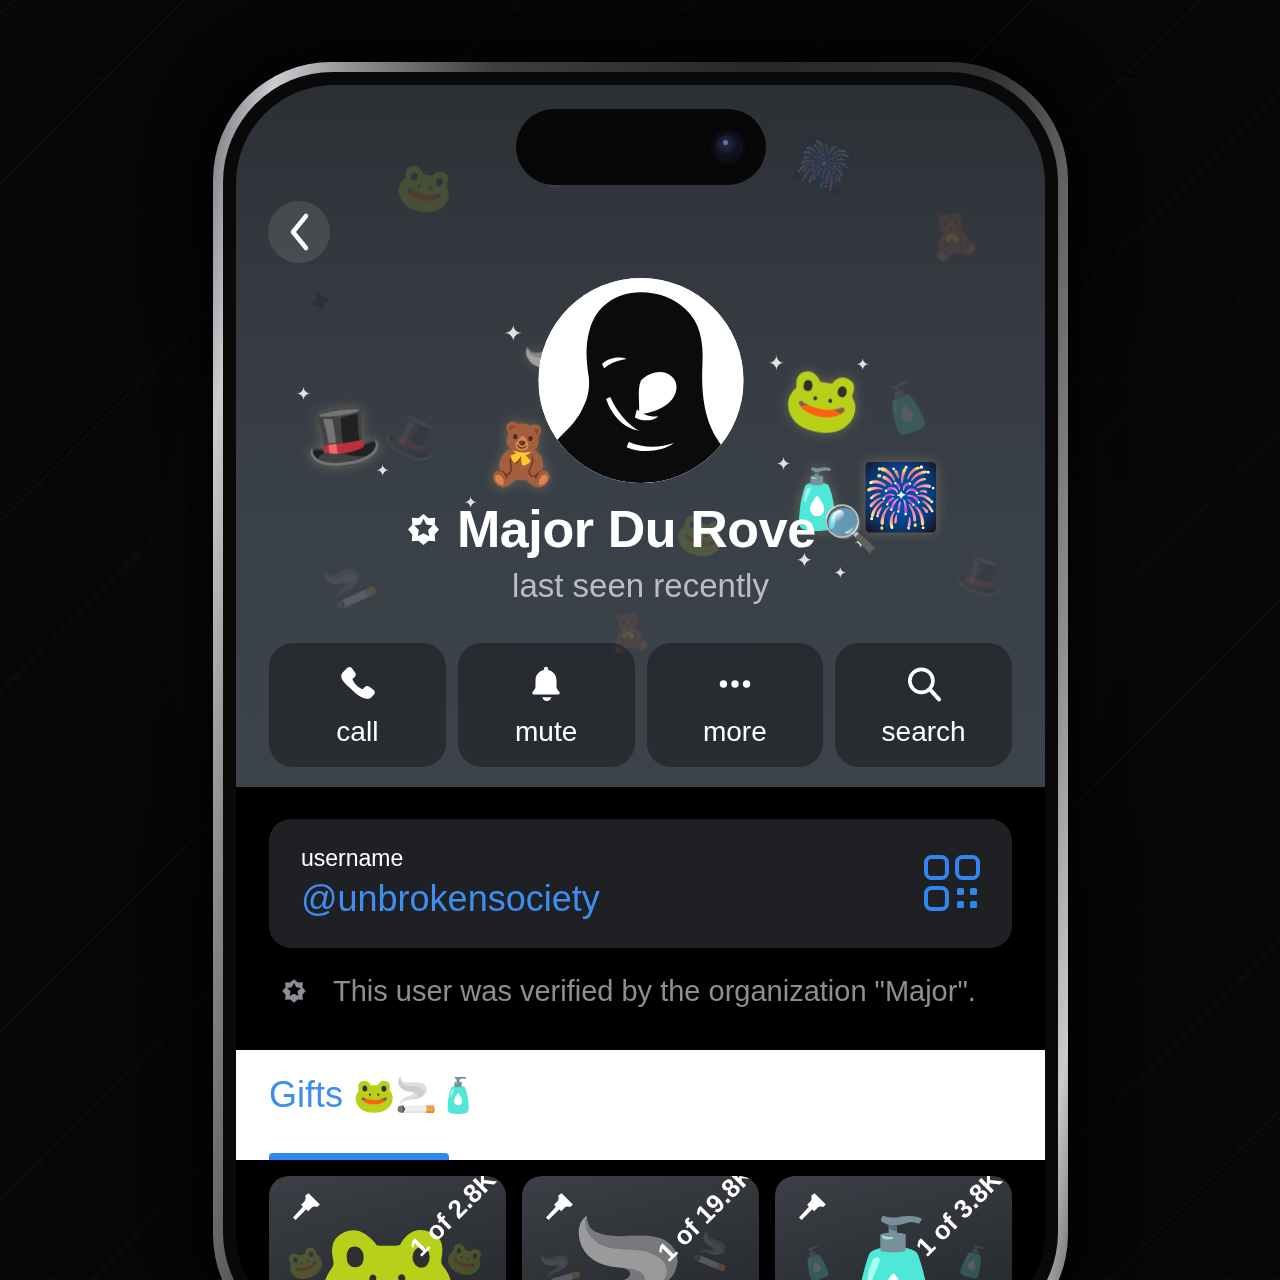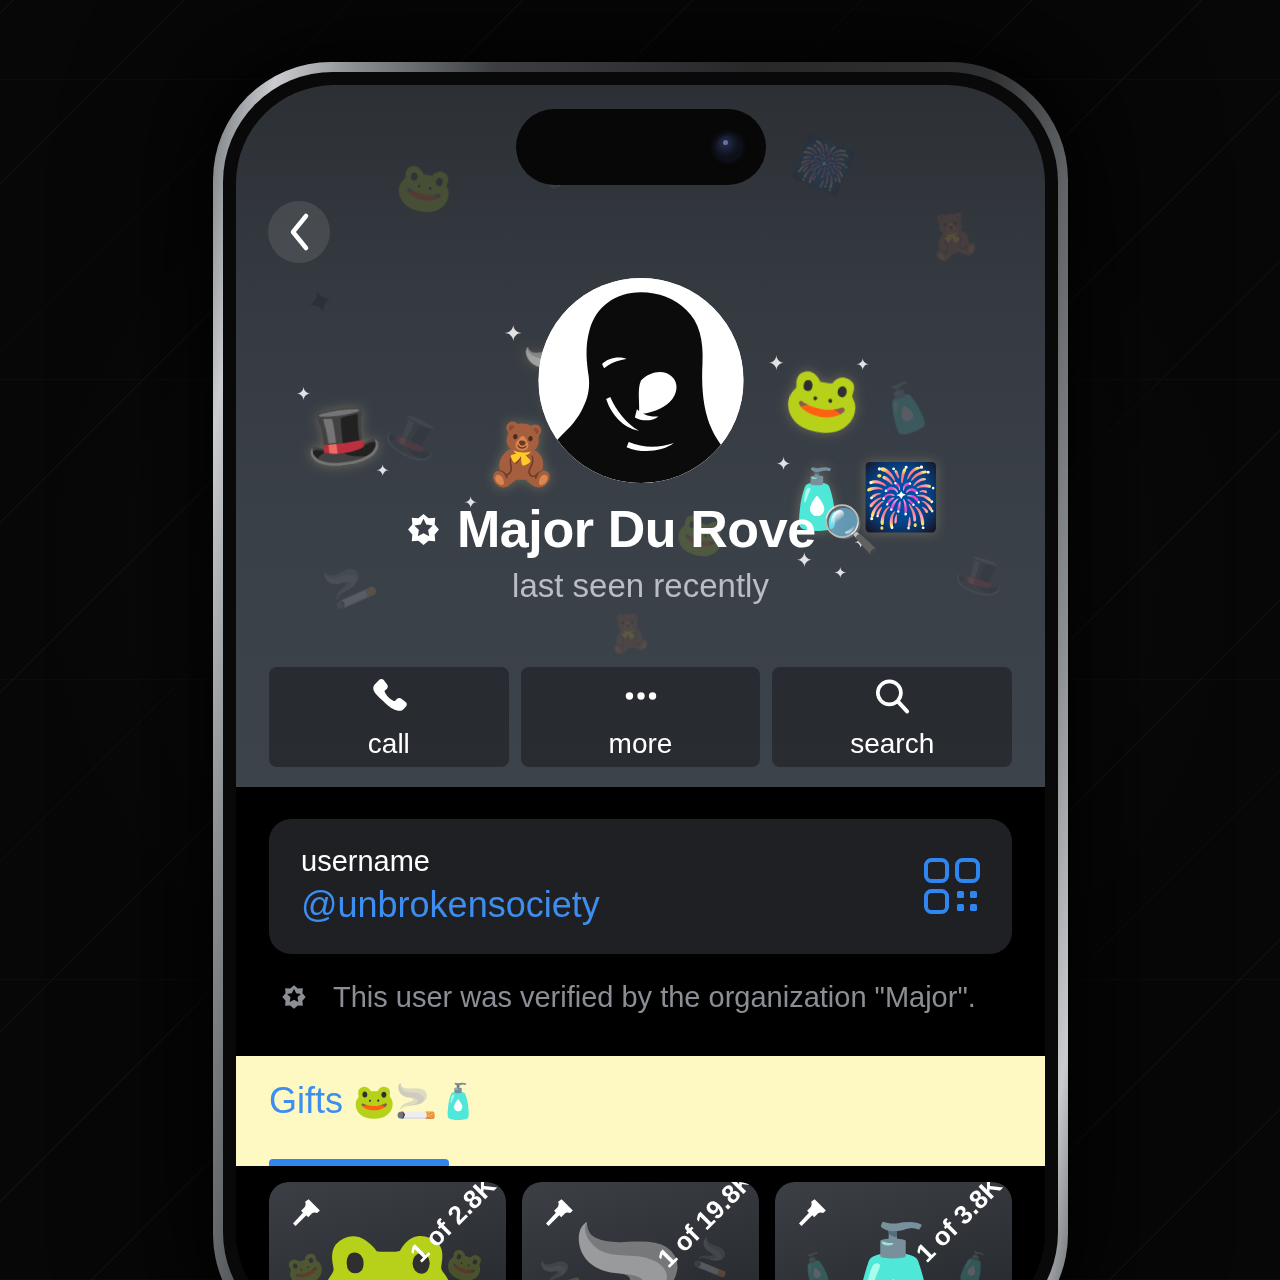--- a/index.html
+++ b/index.html
@@ -155,47 +155,47 @@
     position:absolute; top:482px; left:0; right:0; z-index:6;
     text-align:center; color:#b9bec5; font-size:33px;
   }
 
   
   #actions{
     position:absolute; bottom:20px; left:33px; right:33px;
     display:flex; gap:12px; z-index:6;
   }
   .act{
-    flex:1; height:100px; border-radius:8px;
+    flex:1; height:124px; border-radius:24px;
     background:rgba(0,0,0,.33);
     display:flex; flex-direction:column; align-items:center; justify-content:center; gap:11px;
   }
   .act .lbl{ color:#fff; font-size:28px; }
 
   
   #body{ background:#000; }
   #username-card{
     margin:32px 33px 0 33px;
     background:#1f2023; border-radius:22px;
     padding:26px 32px 28px 32px;
     display:flex; align-items:center; justify-content:space-between;
   }
-  #username-label{ color:#fff; font-size:29px; margin-bottom:6px;}
+  #username-label{ color:#fff; font-size:23px; margin-bottom:6px;}
   #username-value{ color:#3d8ef0; font-size:36px; }
   #qr-icon{ width:56px; height:56px; position:relative; flex:0 0 auto; }
 
   #verif-note{
     display:flex; align-items:center; gap:22px;
     margin:26px 33px 0 33px; padding-left:8px;
   }
   #verif-note .txt{ color:#8b8f95; font-size:29px;}
 
   
   #tabbar{
-    margin-top:42px; background:#fef9c3;
+    margin-top:42px; background:#ffffff;
     height:110px; position:relative;
     display:flex; align-items:flex-start; padding:24px 0 0 33px;
   }
   #tab-gifts{ display:flex; align-items:center; gap:4px; }
   #tab-gifts .t{ color:#3d8ef0; font-size:36px; font-weight:500; margin-right:6px;}
   #tab-underline{
     position:absolute; left:33px; bottom:0; width:180px; height:7px;
     border-radius:4px 4px 0 0; background:#2f86f0;
   }
 
@@ -328,20 +328,27 @@
 
       <div id="actions">
         <div class="act">
           <svg width="42" height="42" viewBox="0 0 24 24">
             <path fill="#fff" d="M6.6 2.6c.7-.6 1.8-.5 2.4.3l2 2.6c.5.7.4 1.7-.2 2.3l-1.1 1c-.2.2-.3.6-.1.9.4.9 1.1 2 2.1 3s2.1 1.7 3 2.1c.3.1.7.1.9-.1l1-1.1c.6-.6 1.6-.7 2.3-.2l2.6 2c.8.6.9 1.7.3 2.4l-1.4 1.6c-.8.9-2 1.3-3.2 1-2.6-.6-5.3-2.3-7.6-4.6S3.7 10.9 3.1 8.3c-.3-1.2.1-2.4 1-3.2z"></path>
           </svg>
           <span class="lbl">call</span>
         </div>
         <div class="act">
           <svg width="42" height="42" viewBox="0 0 24 24">
+            <path fill="#fff" d="M12 2.2c-.7 0-1.2.5-1.2 1.2v.6C7.9 4.6 6 7 6 9.9v3.4c0 1-.4 1.9-1.1 2.6l-.5.5c-.6.6-.2 1.6.7 1.6h13.8c.9 0 1.3-1 .7-1.6l-.5-.5c-.7-.7-1.1-1.6-1.1-2.6V9.9c0-2.9-1.9-5.3-4.8-5.9v-.6c0-.7-.5-1.2-1.2-1.2z"></path>
+            <path fill="#fff" d="M9.9 19.6c.3 1.2 1.3 2.1 2.6 2.1s2.3-.9 2.6-2.1z"></path>
+          </svg>
+          <span class="lbl">mute</span>
+        </div>
+        <div class="act">
+          <svg width="42" height="42" viewBox="0 0 24 24">
             <circle cx="5.4" cy="12" r="2.1" fill="#fff"></circle>
             <circle cx="12" cy="12" r="2.1" fill="#fff"></circle>
             <circle cx="18.6" cy="12" r="2.1" fill="#fff"></circle>
           </svg>
           <span class="lbl">more</span>
         </div>
         <div class="act">
           <svg width="42" height="42" viewBox="0 0 24 24">
             <circle cx="10.5" cy="10.2" r="6.6" stroke="#fff" stroke-width="2.1" fill="none"></circle>
             <path d="M15.6 15.4 L20.6 20.8" stroke="#fff" stroke-width="2.3" stroke-linecap="round"></path>

